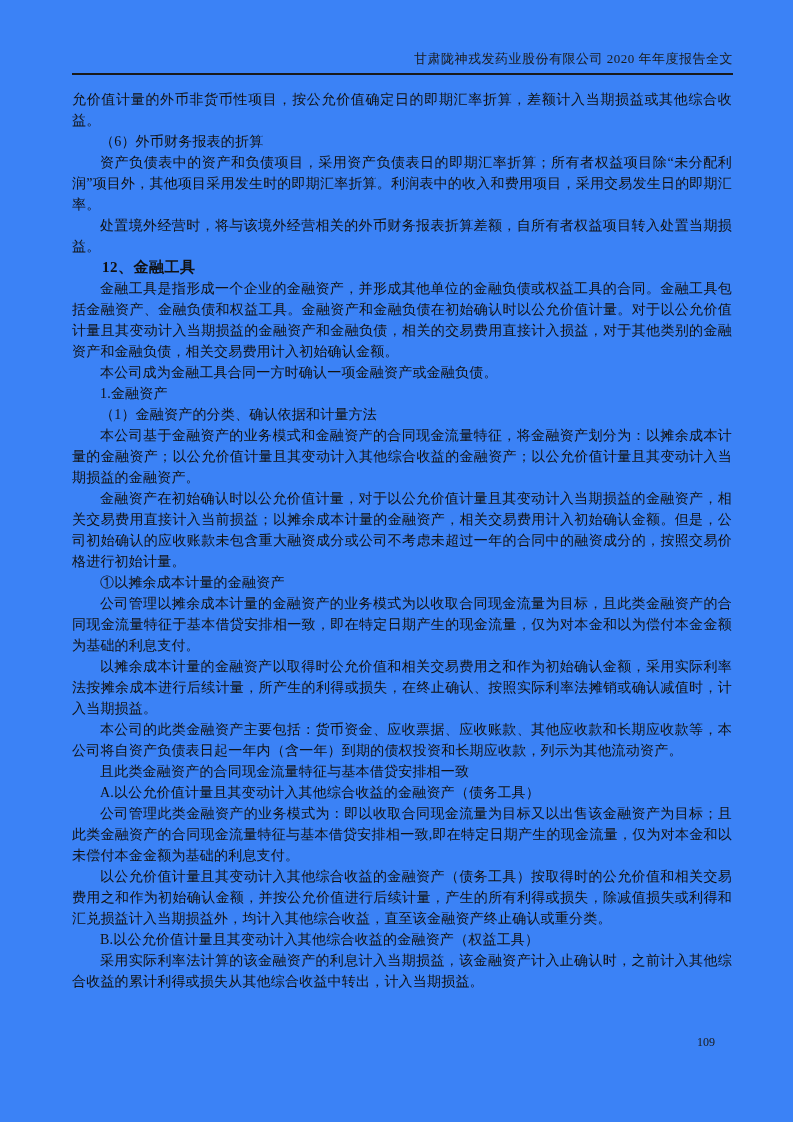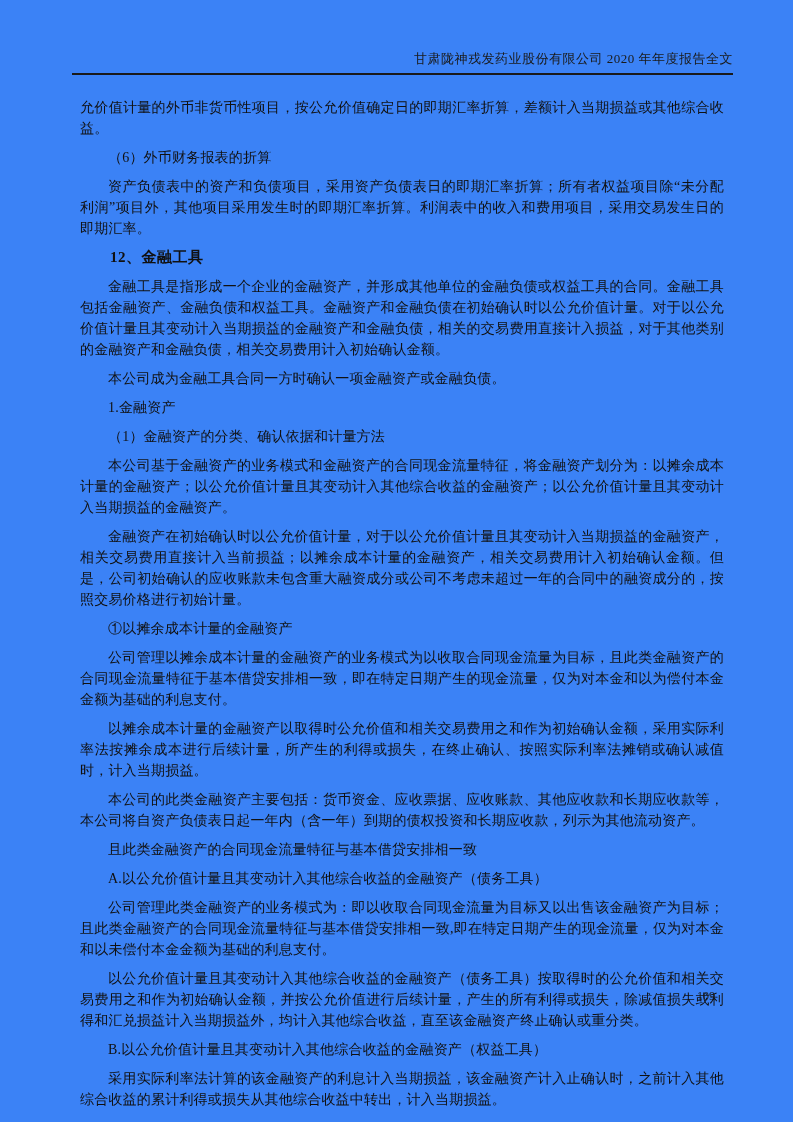--- a/index.html
+++ b/index.html
@@ -32,54 +32,55 @@
     position: absolute;
     top: 89px;
     left: 72px;
     width: 660px;
     font-size: 14px;
     line-height: 21px;
     text-align: justify;
     letter-spacing: 0.2px;
   }
   .content p {
-    margin: 8px;
+    margin: 0;
     text-indent: 2em;
   }
   .content p.cont {
     text-indent: 0;
   }
   .section-heading {
     font-size: 15px;
     font-weight: bold;
     margin: 22px 0 24px 0;
     text-indent: 0;
     letter-spacing: 0.5px;
   }
   .page-number {
     position: absolute;
-    top: 989px;
+    top: 1035px;
     right: 78px;
     font-size: 12px;
     color: #1a1a1a;
   }
 </style>
 </head>
 <body>
 
 <div class="page">
 
   <div class="header">
     <span>甘肃陇神戎发药业股份有限公司 2020 年年度报告全文</span>
   </div>
 
   <div class="content">
     <p class="cont">允价值计量的外币非货币性项目，按公允价值确定日的即期汇率折算，差额计入当期损益或其他综合收益。</p>
     <p>（6）外币财务报表的折算</p>
     <p>资产负债表中的资产和负债项目，采用资产负债表日的即期汇率折算；所有者权益项目除“未分配利润”项目外，其他项目采用发生时的即期汇率折算。利润表中的收入和费用项目，采用交易发生日的即期汇率。</p>
+    <p>处置境外经营时，将与该境外经营相关的外币财务报表折算差额，自所有者权益项目转入处置当期损益。</p>
 
     <p class="section-heading">12、金融工具</p>
 
     <p>金融工具是指形成一个企业的金融资产，并形成其他单位的金融负债或权益工具的合同。金融工具包括金融资产、金融负债和权益工具。金融资产和金融负债在初始确认时以公允价值计量。对于以公允价值计量且其变动计入当期损益的金融资产和金融负债，相关的交易费用直接计入损益，对于其他类别的金融资产和金融负债，相关交易费用计入初始确认金额。</p>
     <p>本公司成为金融工具合同一方时确认一项金融资产或金融负债。</p>
     <p>1.金融资产</p>
     <p>（1）金融资产的分类、确认依据和计量方法</p>
     <p>本公司基于金融资产的业务模式和金融资产的合同现金流量特征，将金融资产划分为：以摊余成本计量的金融资产；以公允价值计量且其变动计入其他综合收益的金融资产；以公允价值计量且其变动计入当期损益的金融资产。</p>
     <p>金融资产在初始确认时以公允价值计量，对于以公允价值计量且其变动计入当期损益的金融资产，相关交易费用直接计入当前损益；以摊余成本计量的金融资产，相关交易费用计入初始确认金额。但是，公司初始确认的应收账款未包含重大融资成分或公司不考虑未超过一年的合同中的融资成分的，按照交易价格进行初始计量。</p>
     <p>①以摊余成本计量的金融资产</p>

